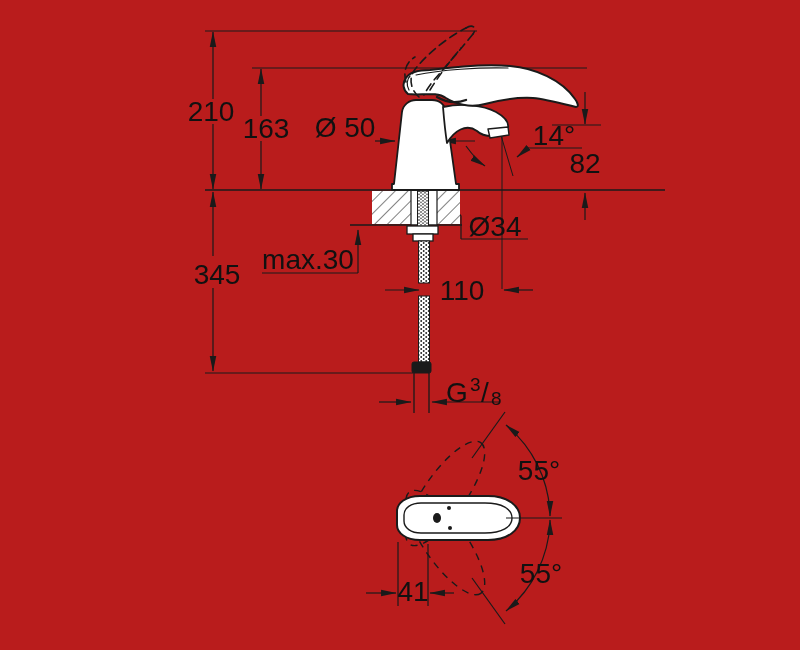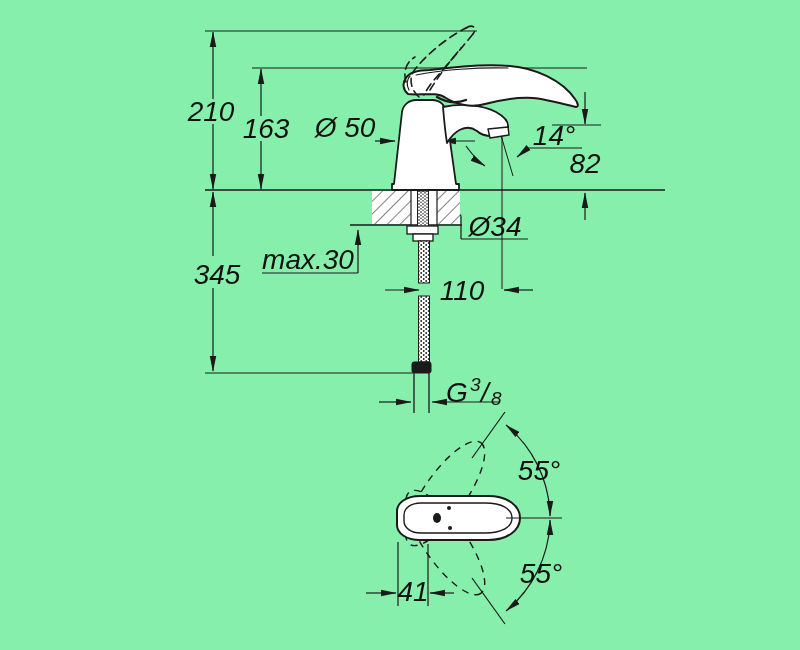--- a/index.html
+++ b/index.html
@@ -1,18 +1,18 @@
 <!DOCTYPE html>
 <html><head>
 <meta charset="utf-8">
 <style>
   html,body{margin:0;padding:0;background:#fff;}
   .stage{
-    position:relative;width:800px;height:650px;background:#86efac;
-    font-family:"Liberation Sans", sans-serif;overflow:hidden;font-style:italic;
+    position:relative;width:800px;height:650px;background:#b91c1c;
+    font-family:"Liberation Sans", sans-serif;overflow:hidden;
   }
   svg text{
     font-family:"Liberation Sans", sans-serif;
     fill:#111111;
   }
   .dimtxt{font-size:28px;}
   .smalltxt{font-size:19px;}
   .gtxt{font-size:28px;}
 </style>
 </head>

